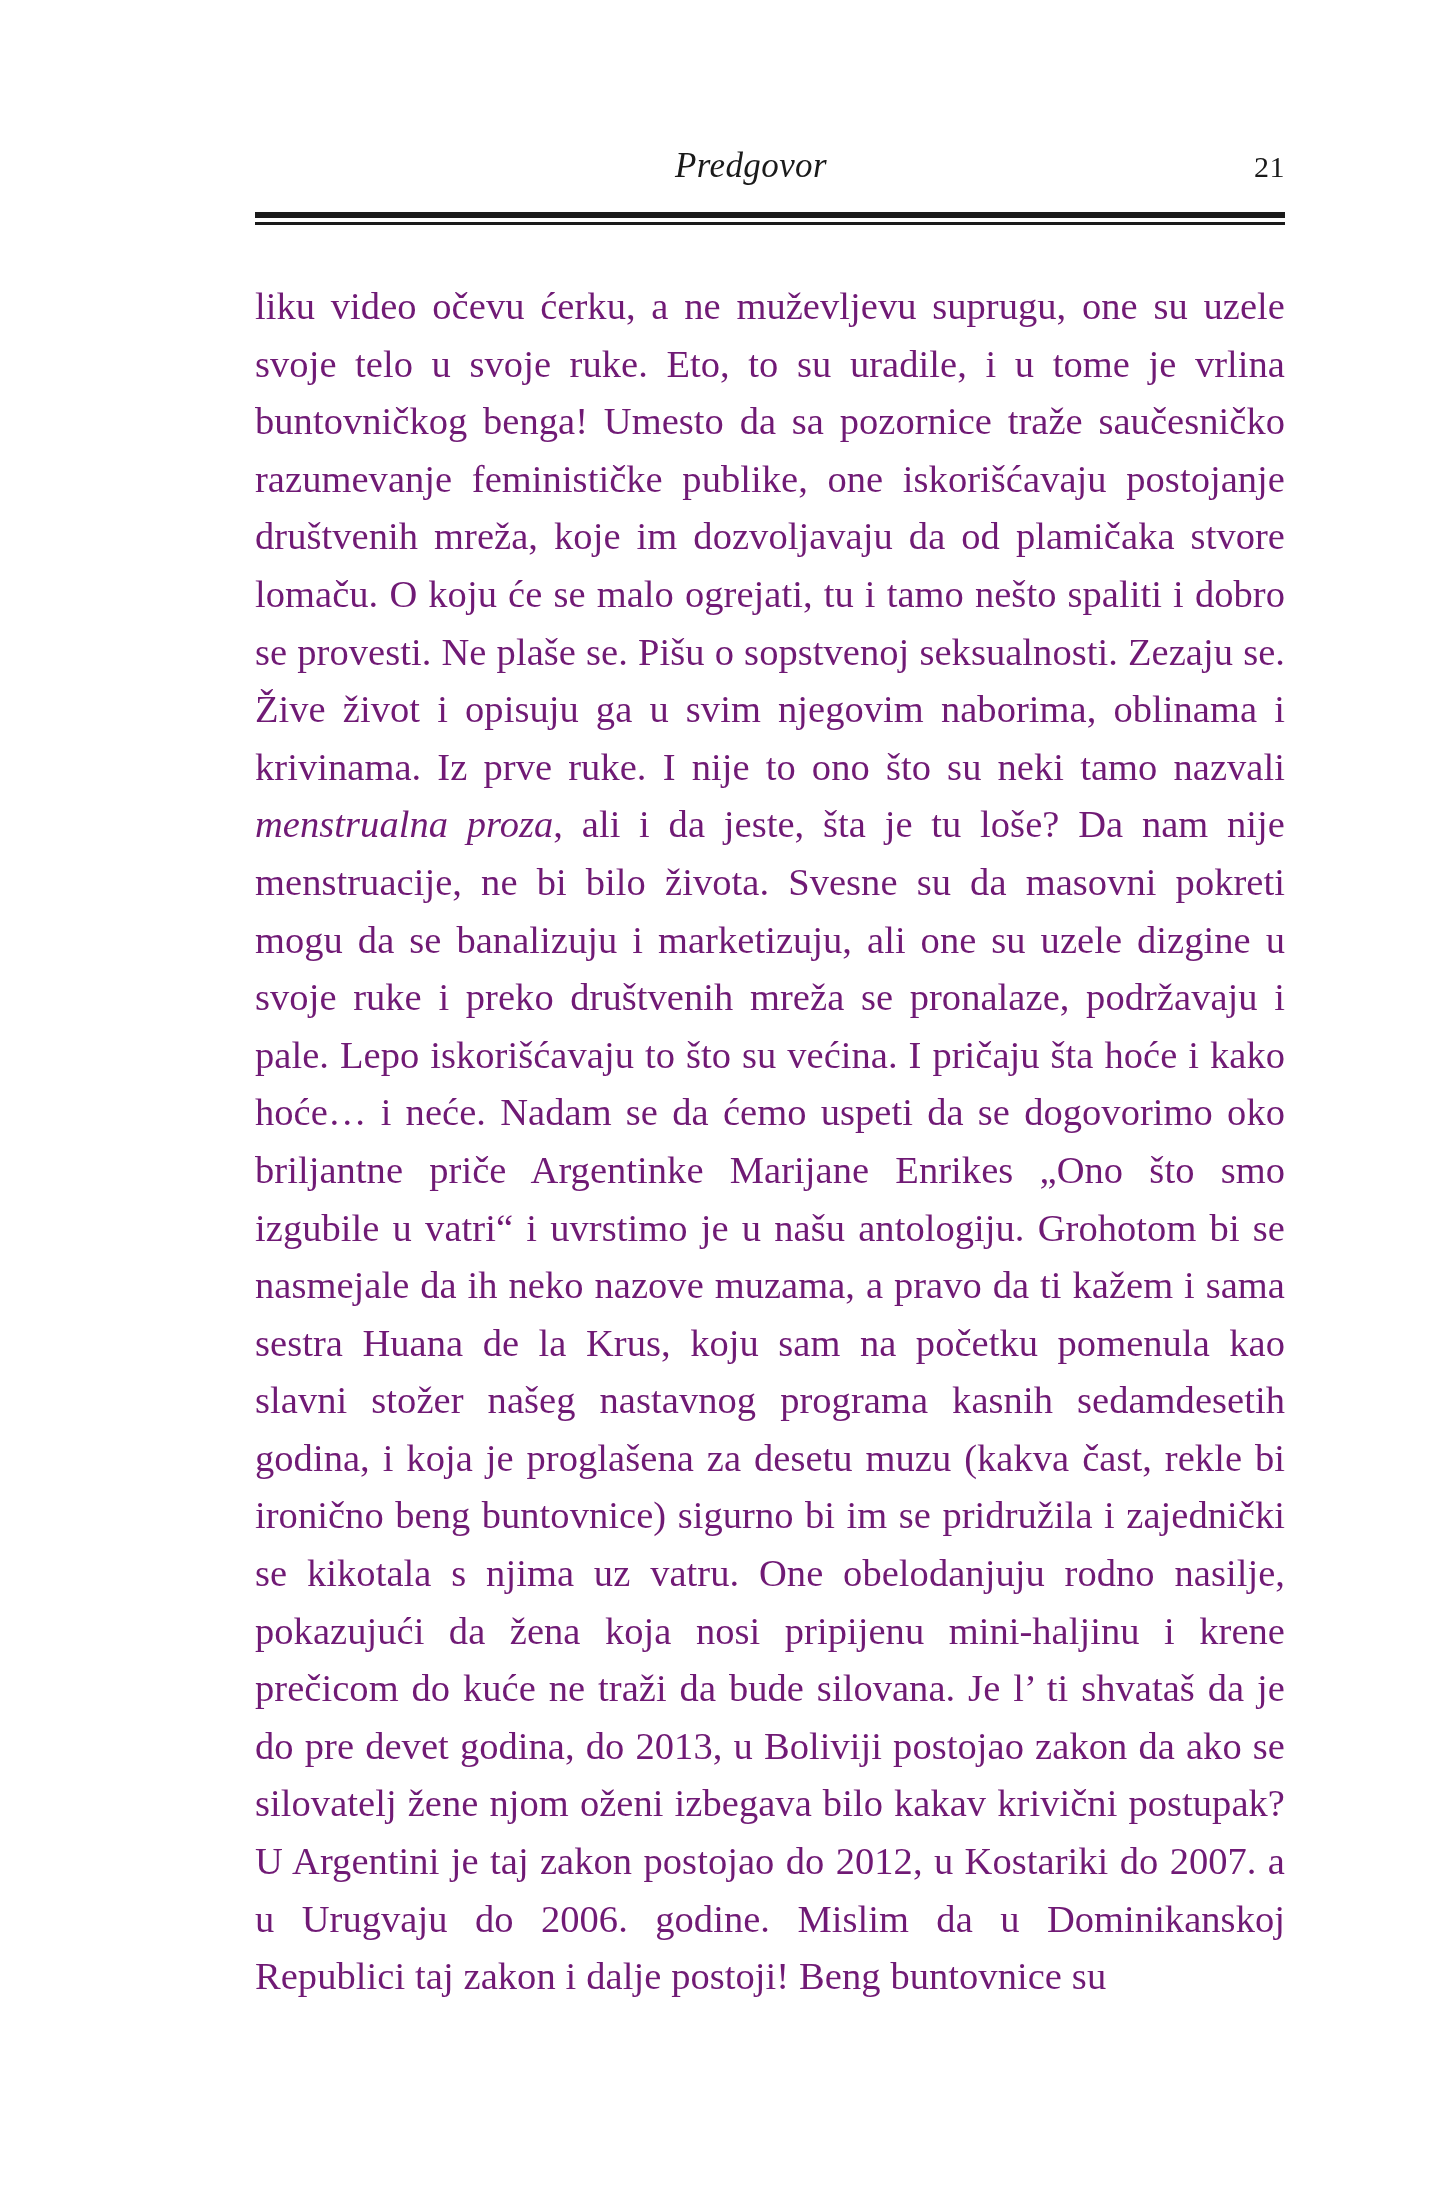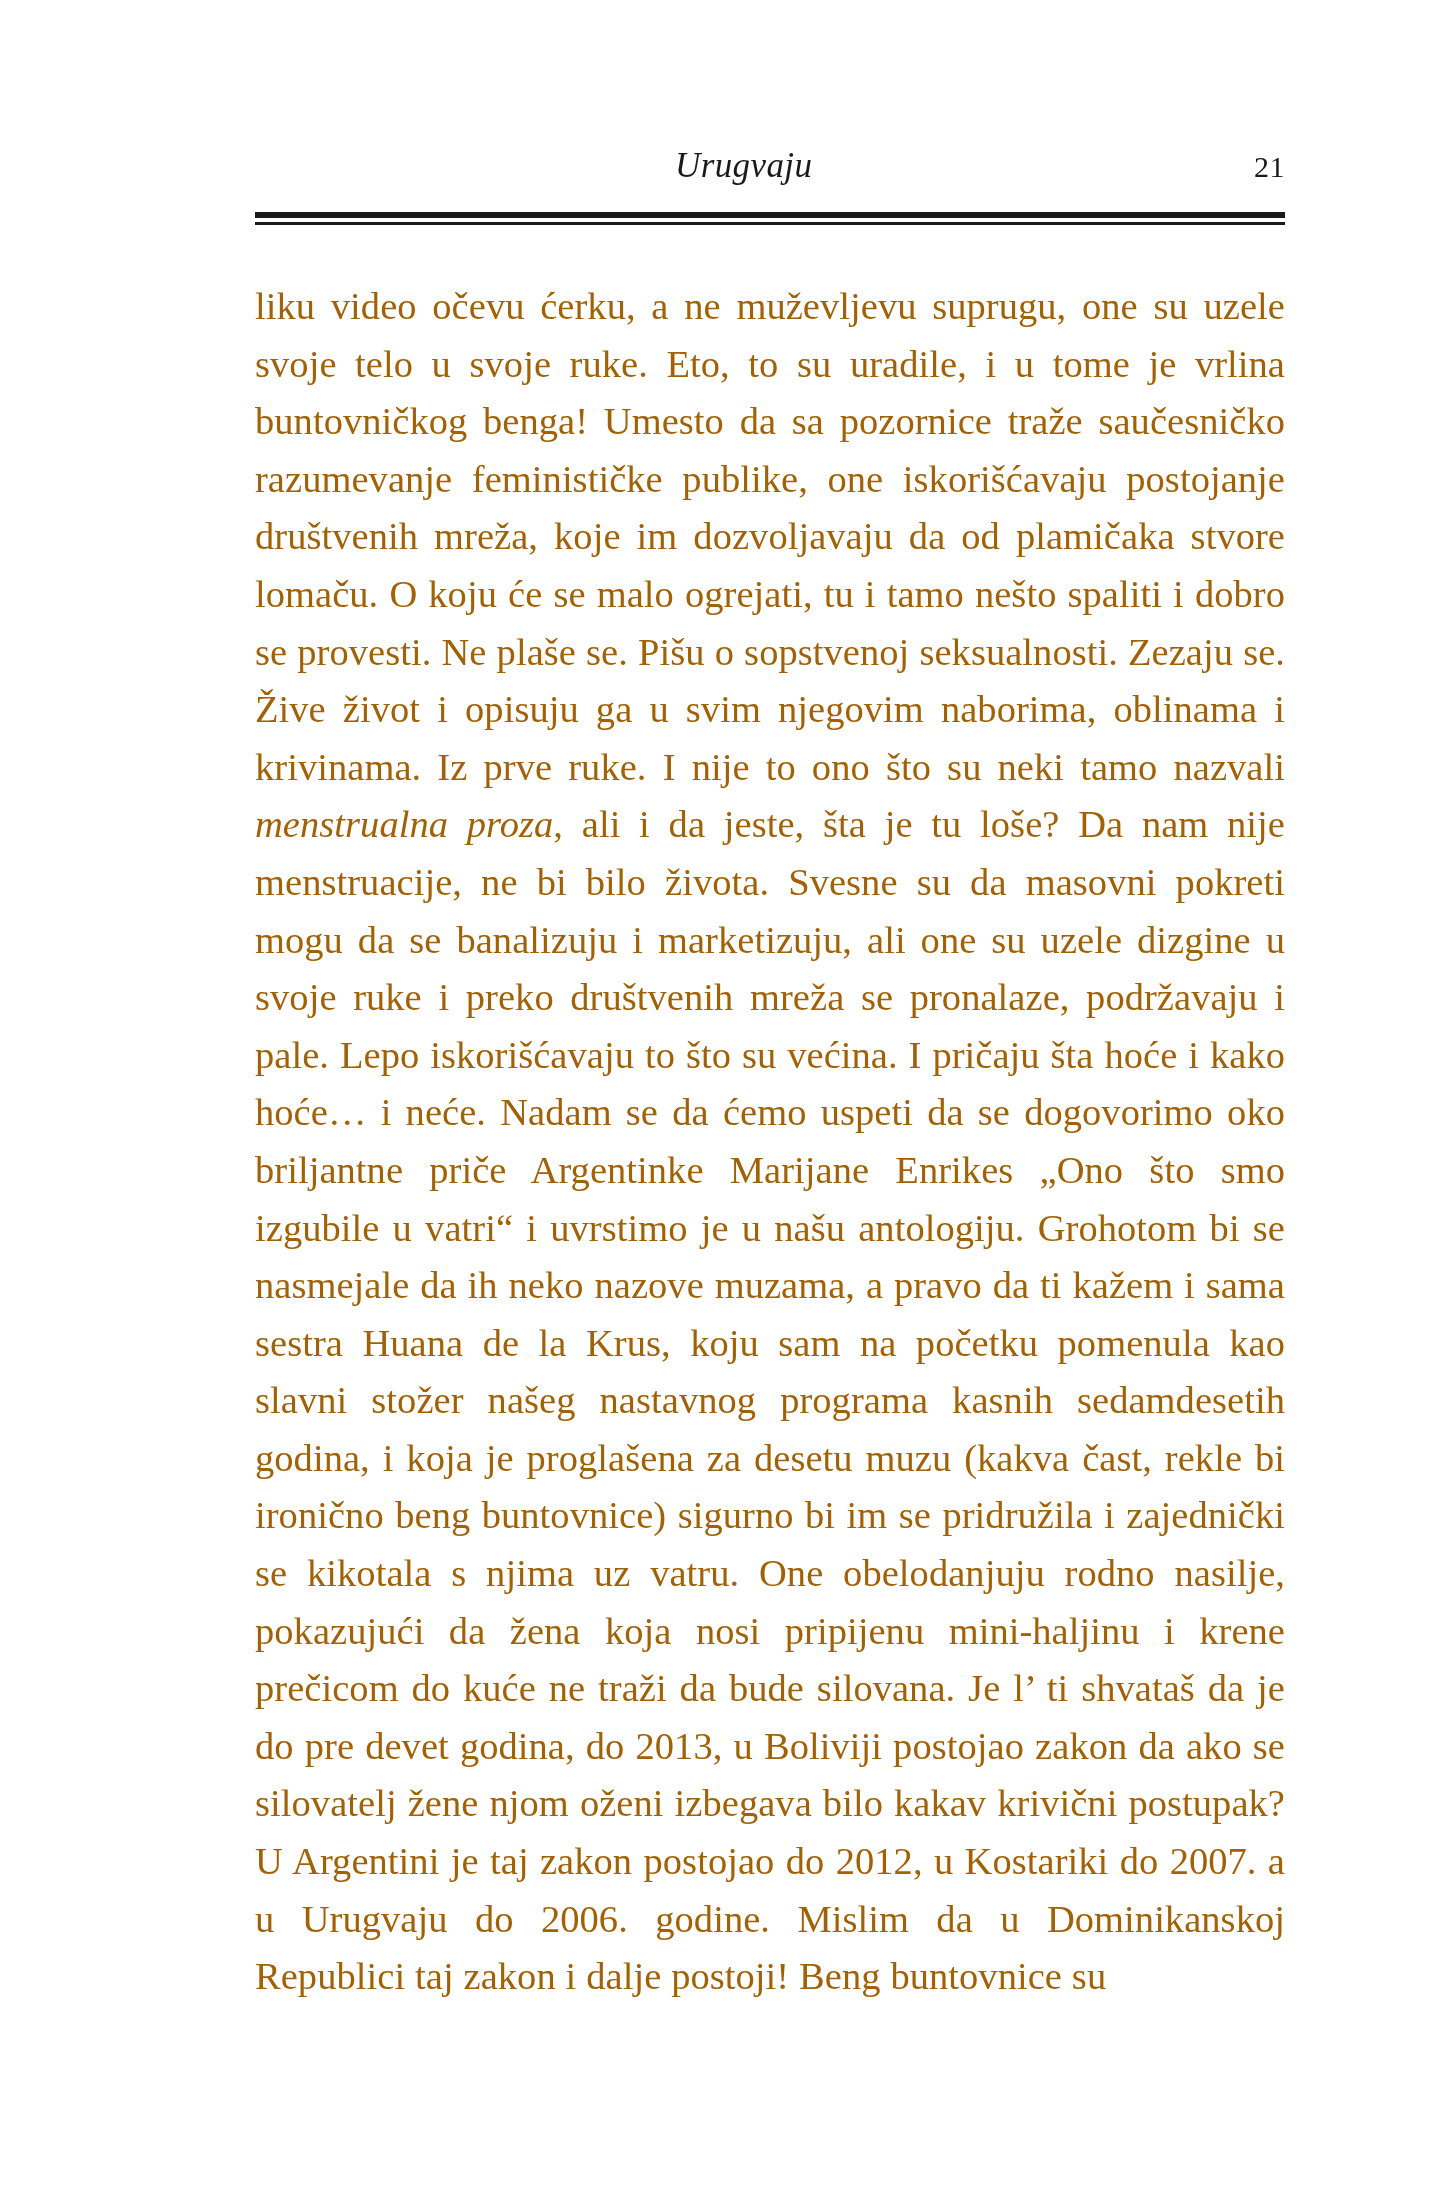--- a/index.html
+++ b/index.html
@@ -78,21 +78,21 @@
   
   .textblock {
     position: absolute;
     left: 255px;
     top: 278px;
     width: 1030px;
     font-size: 38.5px;
     line-height: 57.6px;
     text-align: justify;
     text-justify: inter-word;
-    color: #a16207;
+    color: #701a75;
     letter-spacing: 0.05px;
     word-spacing: 0.2px;
     hyphens: manual;
   }
   .textblock p {
     margin: 0;
     text-align: justify;
   }
   .textblock p:last-child {
     text-align: justify;
@@ -100,21 +100,21 @@
   .it {
     font-style: italic;
   }
 </style>
 </head>
 <body>
 
 <div class="page">
 
   <div class="running-head">
-    <span class="rh-title">Urugvaju</span>
+    <span class="rh-title">Predgovor</span>
     <span class="rh-folio">21</span>
   </div>
 
   <div class="rule-group">
     <div class="rule-thick"></div>
     <div class="rule-gap"></div>
     <div class="rule-thin"></div>
   </div>
 
   <div class="textblock">

